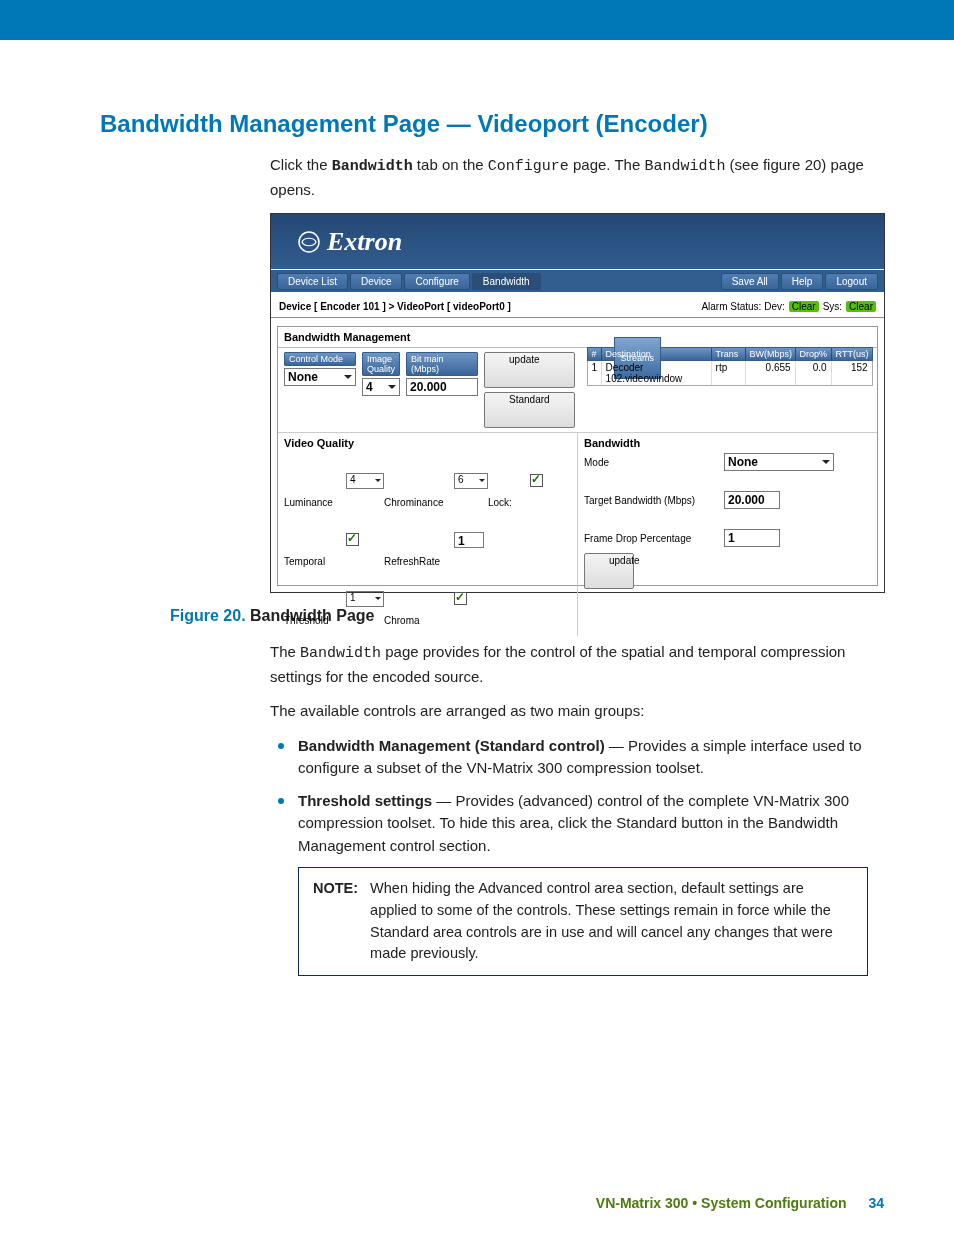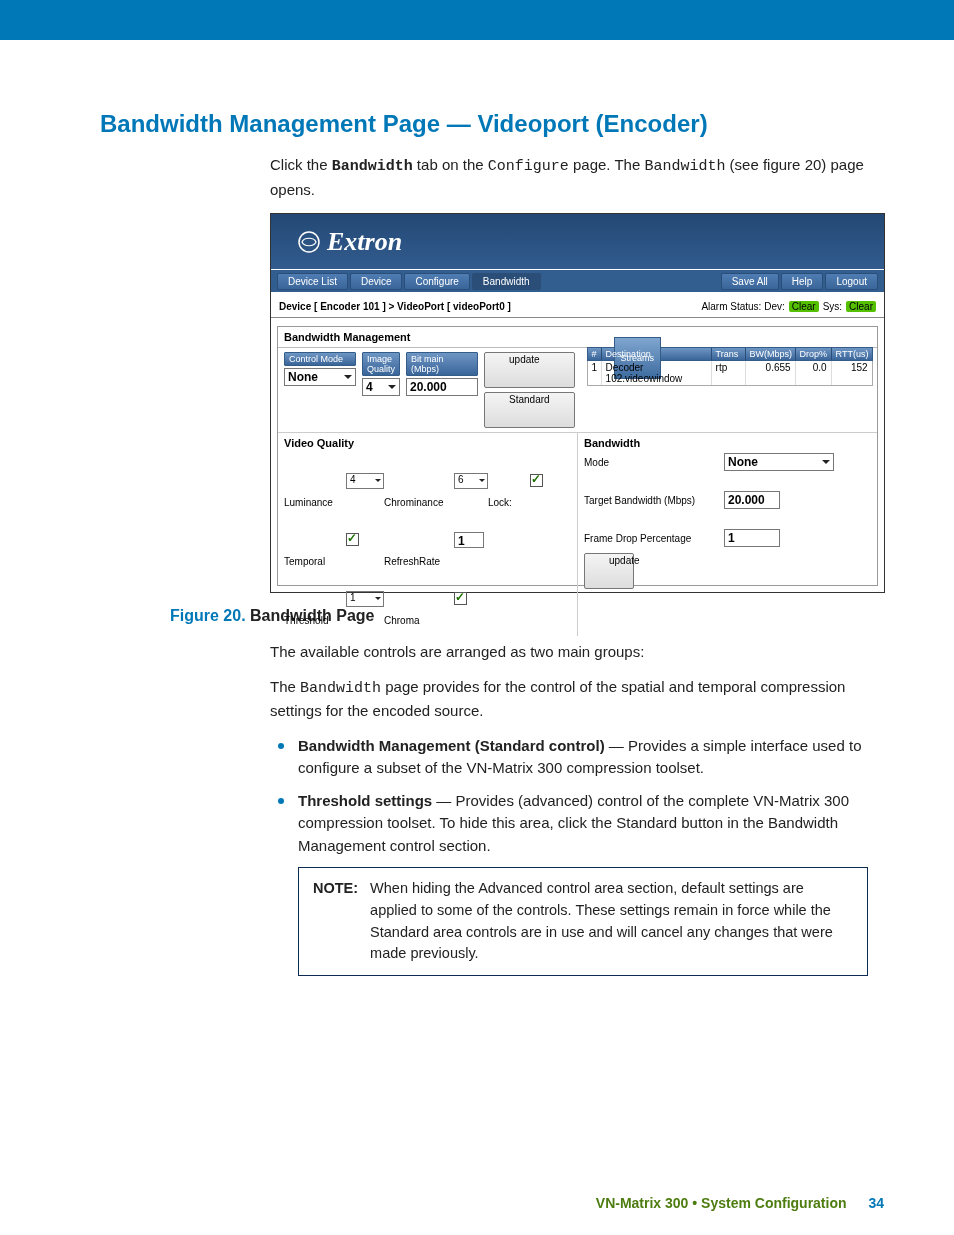--- a/index.html
+++ b/index.html
@@ -268,25 +268,25 @@
           <div class="sbx-btn" style="margin-top:6px;width:48px;text-align:center">update</div>
         </div>
       </div>
     </div>
   </div>
 
   <div class="fig-caption">
     <span class="fnum">Figure 20.</span><span class="ftitle"> Bandwidth Page</span>
   </div>
 
-  <p class="indent body-text para">The available controls are arranged as two main groups:</p>
-
   <p class="indent body-text para">
     <span>The </span><span class="mono-plain">Bandwidth</span><span> page provides for the control of the spatial and temporal compression settings for the encoded source.</span>
   </p>
+
+  <p class="indent body-text para">The available controls are arranged as two main groups:</p>
 
   <ul class="bullets">
     <li>
       <strong>Bandwidth Management (Standard control)</strong><span> — Provides a simple interface used to configure a subset of the VN-Matrix 300 compression toolset.</span>
     </li>
     <li>
       <strong>Threshold settings</strong><span> — Provides (advanced) control of the complete VN-Matrix 300 compression toolset. To hide this area, click the </span><span class="mono">Standard</span><span> button in the Bandwidth Management control section.</span>
     </li>
   </ul>
 

